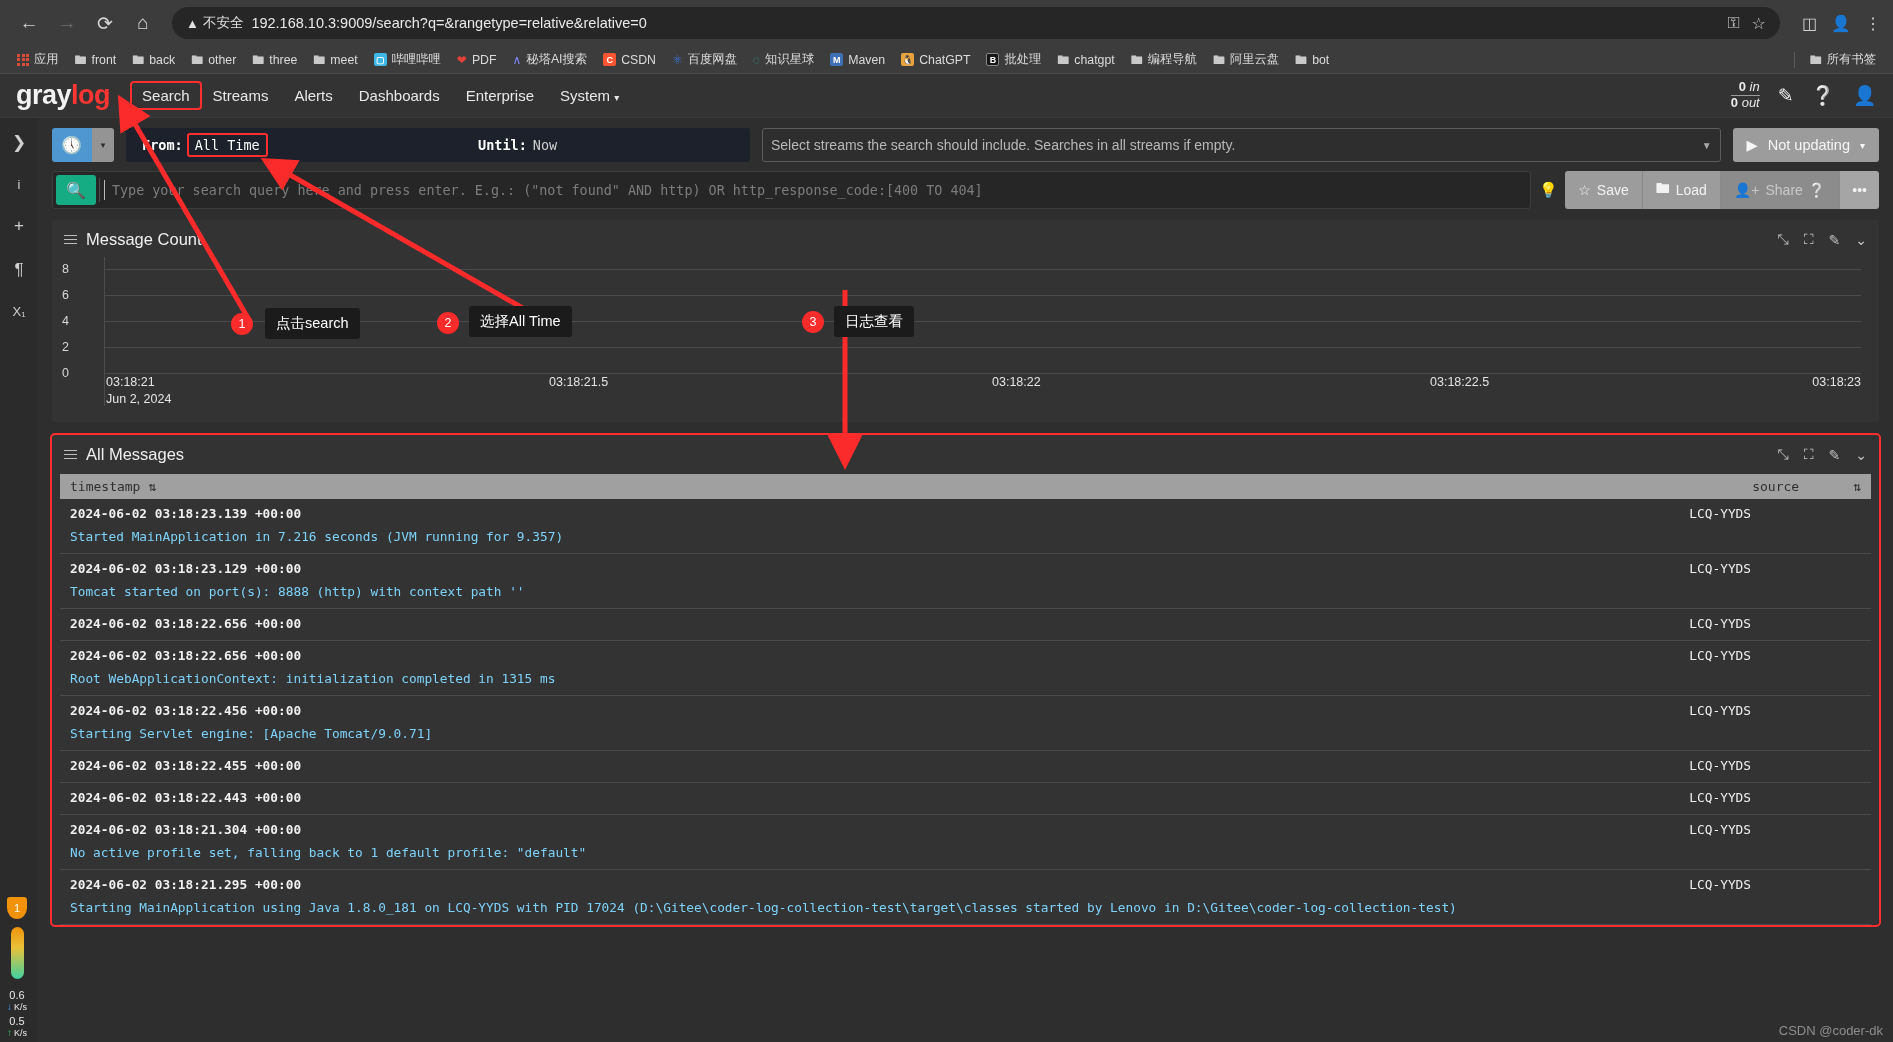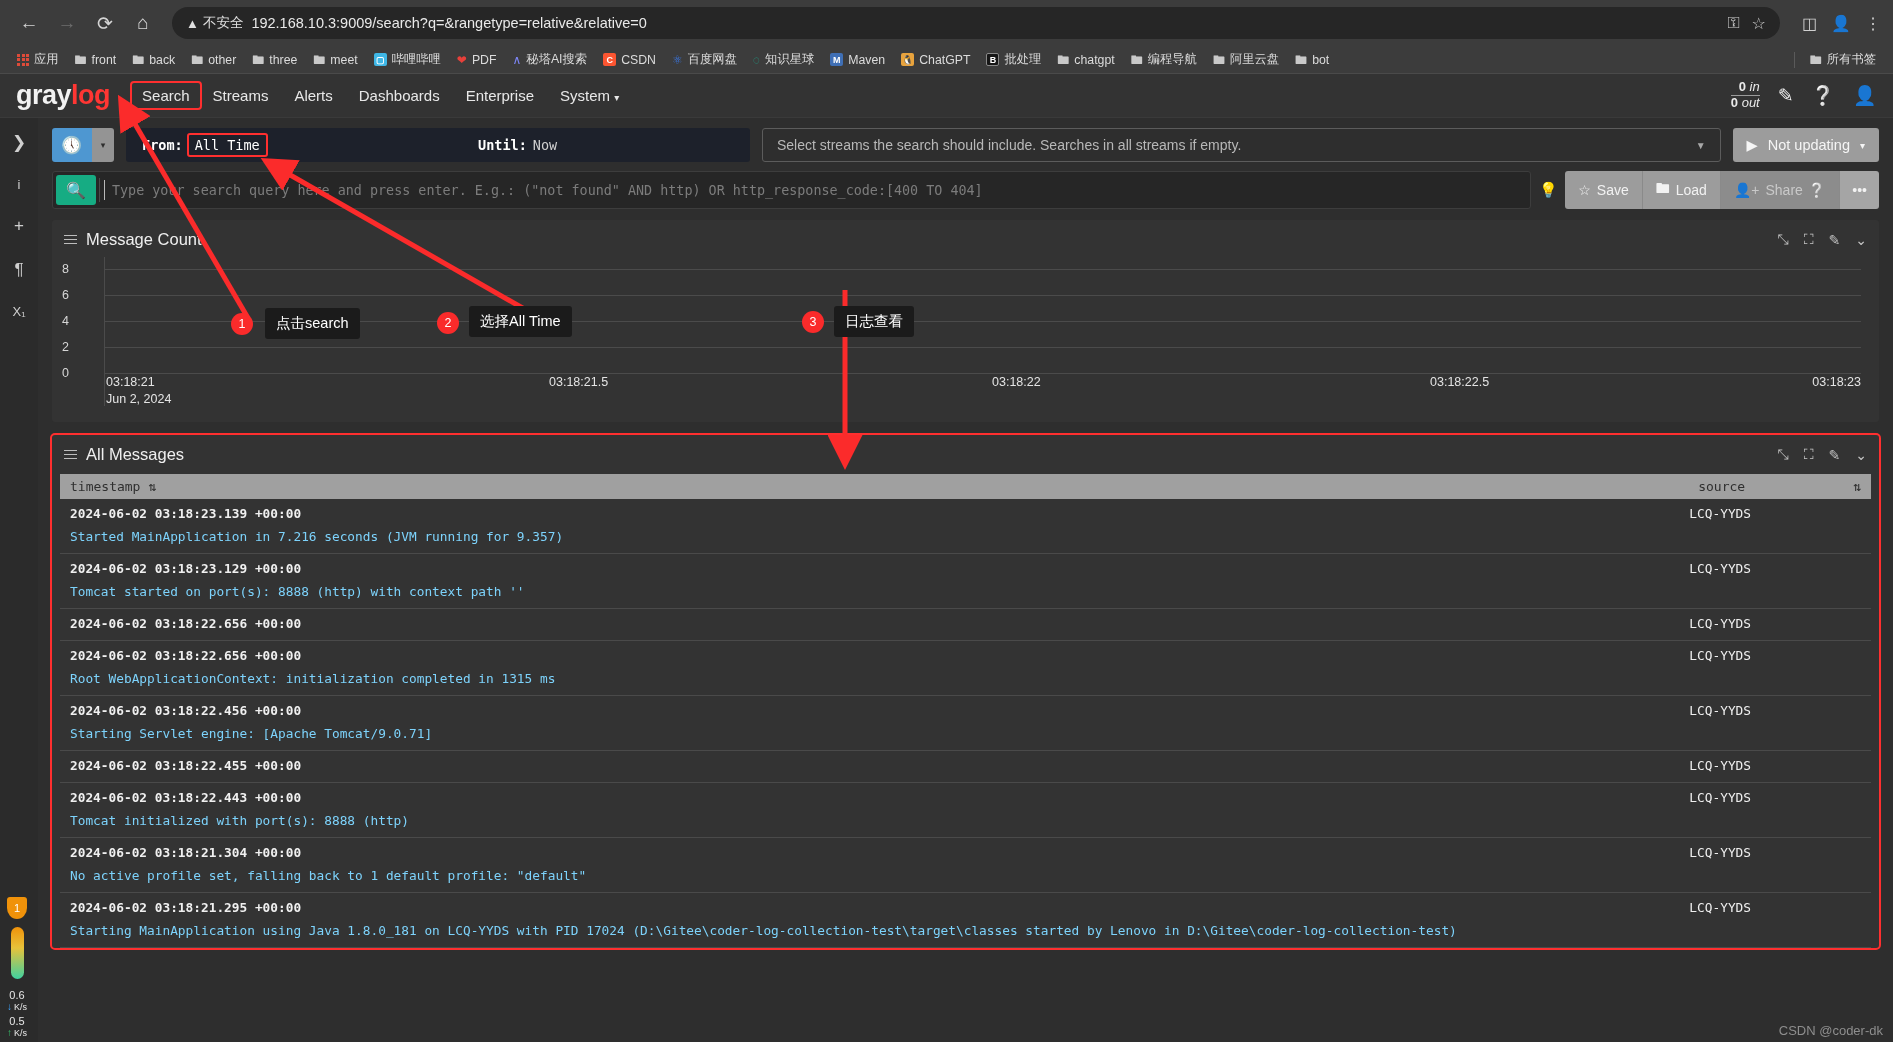--- a/index.html
+++ b/index.html
@@ -99,21 +99,21 @@
     flex: 0 0 624px; background: #1d212b; border-radius: 3px; display: flex;
     align-items: center; padding: 0 16px; height: 34px; position: relative;
     font-family: "DejaVu Sans Mono", monospace; font-size: 13.5px; color: #cfcfcf;
   }
   .timefield .lbl { color: #fff; font-weight: 700; }
   .timefield .from-group { position: relative; display: flex; gap: 6px; align-items: center; }
   .timefield .until-group { position: absolute; left: 352px; display: flex; gap: 6px; align-items: center; }
   .alltime-box { outline: 2.5px solid #ff2f2f; padding: 2px 6px; border-radius: 1px; color: #fff; }
   .streams {
     flex: 1 1 auto; height: 34px; border: 1px solid #5c5c5c; border-radius: 3px;
-    background: #2e2e2e; display: flex; align-items: center; padding: 0 14px;
+    background: #2e2e2e; display: flex; align-items: center; padding: 0 8px;
     color: #b8b8b8; font-size: 14px;
   }
   .streams .dd { margin-left: auto; color: #a8a8a8; font-size: 10px; }
   .notupd {
     flex: 0 0 auto; height: 34px; background: #9c9c9c; color: #f5f5f5; border-radius: 3px;
     display: flex; align-items: center; gap: 10px; padding: 0 14px; font-size: 14.5px;
   }
 
   
   .queryrow { display: flex; align-items: stretch; gap: 0; margin-top: 9px; }
@@ -152,21 +152,21 @@
   .yaxis-line { position: absolute; left: 42px; top: 0; bottom: 16px; width: 1px; background: #4b4b4b; }
   .xtick { position: absolute; color: #e4e4e4; font-size: 12.5px; top: 118px; }
   .xdate { position: absolute; color: #e4e4e4; font-size: 12.5px; top: 135px; left: 58px; }
 
   
   .panel.msgs { outline: 2.5px solid #ff2f2f; margin-top: 13px; }
   .tbl-head {
     display: flex; background: #a0a0a0; color: #2f2f2f; font-size: 13px;
     padding: 5px 10px; margin: 6px 8px 0 8px; font-family: "DejaVu Sans Mono", monospace;
   }
-  .tbl-head .src { margin-left: auto; display: flex; gap: 108px; }
+  .tbl-head .src { margin-left: auto; display: flex; gap: 54px; }
   .tbl-head .sorti { margin-left: 8px; }
   .msg-row { border-bottom: 1px solid #4a4a4a; padding: 7px 10px 9px 10px; margin: 0 8px; }
   .msg-ts { color: #f0f0f0; font-size: 12.8px; font-weight: 700;
             font-family: "DejaVu Sans Mono", monospace; display: flex; }
   .msg-ts .srcval { margin-left: auto; font-weight: 400; color: #efefef; padding-right: 110px; }
   .msg-body { color: #7dd3fc; font-size: 12.8px; font-family: "DejaVu Sans Mono", monospace;
               margin-top: 8px; white-space: nowrap; }
 
   
   .ann-badge {
@@ -521,21 +521,20 @@
             <div class="msg-ts">
               <span>2024-06-02 03:18:22.455 +00:00</span>
               <span class="srcval">LCQ-YYDS</span>
             </div>
           </div>
           <div class="msg-row">
             <div class="msg-ts">
               <span>2024-06-02 03:18:22.443 +00:00</span>
               <span class="srcval">LCQ-YYDS</span>
             </div>
-            <div class="msg-body">Tomcat initialized with port(s): 8888 (http)</div>
           </div>
           <div class="msg-row">
             <div class="msg-ts">
               <span>2024-06-02 03:18:21.304 +00:00</span>
               <span class="srcval">LCQ-YYDS</span>
             </div>
             <div class="msg-body">No active profile set, falling back to 1 default profile: "default"</div>
           </div>
           <div class="msg-row">
             <div class="msg-ts">

